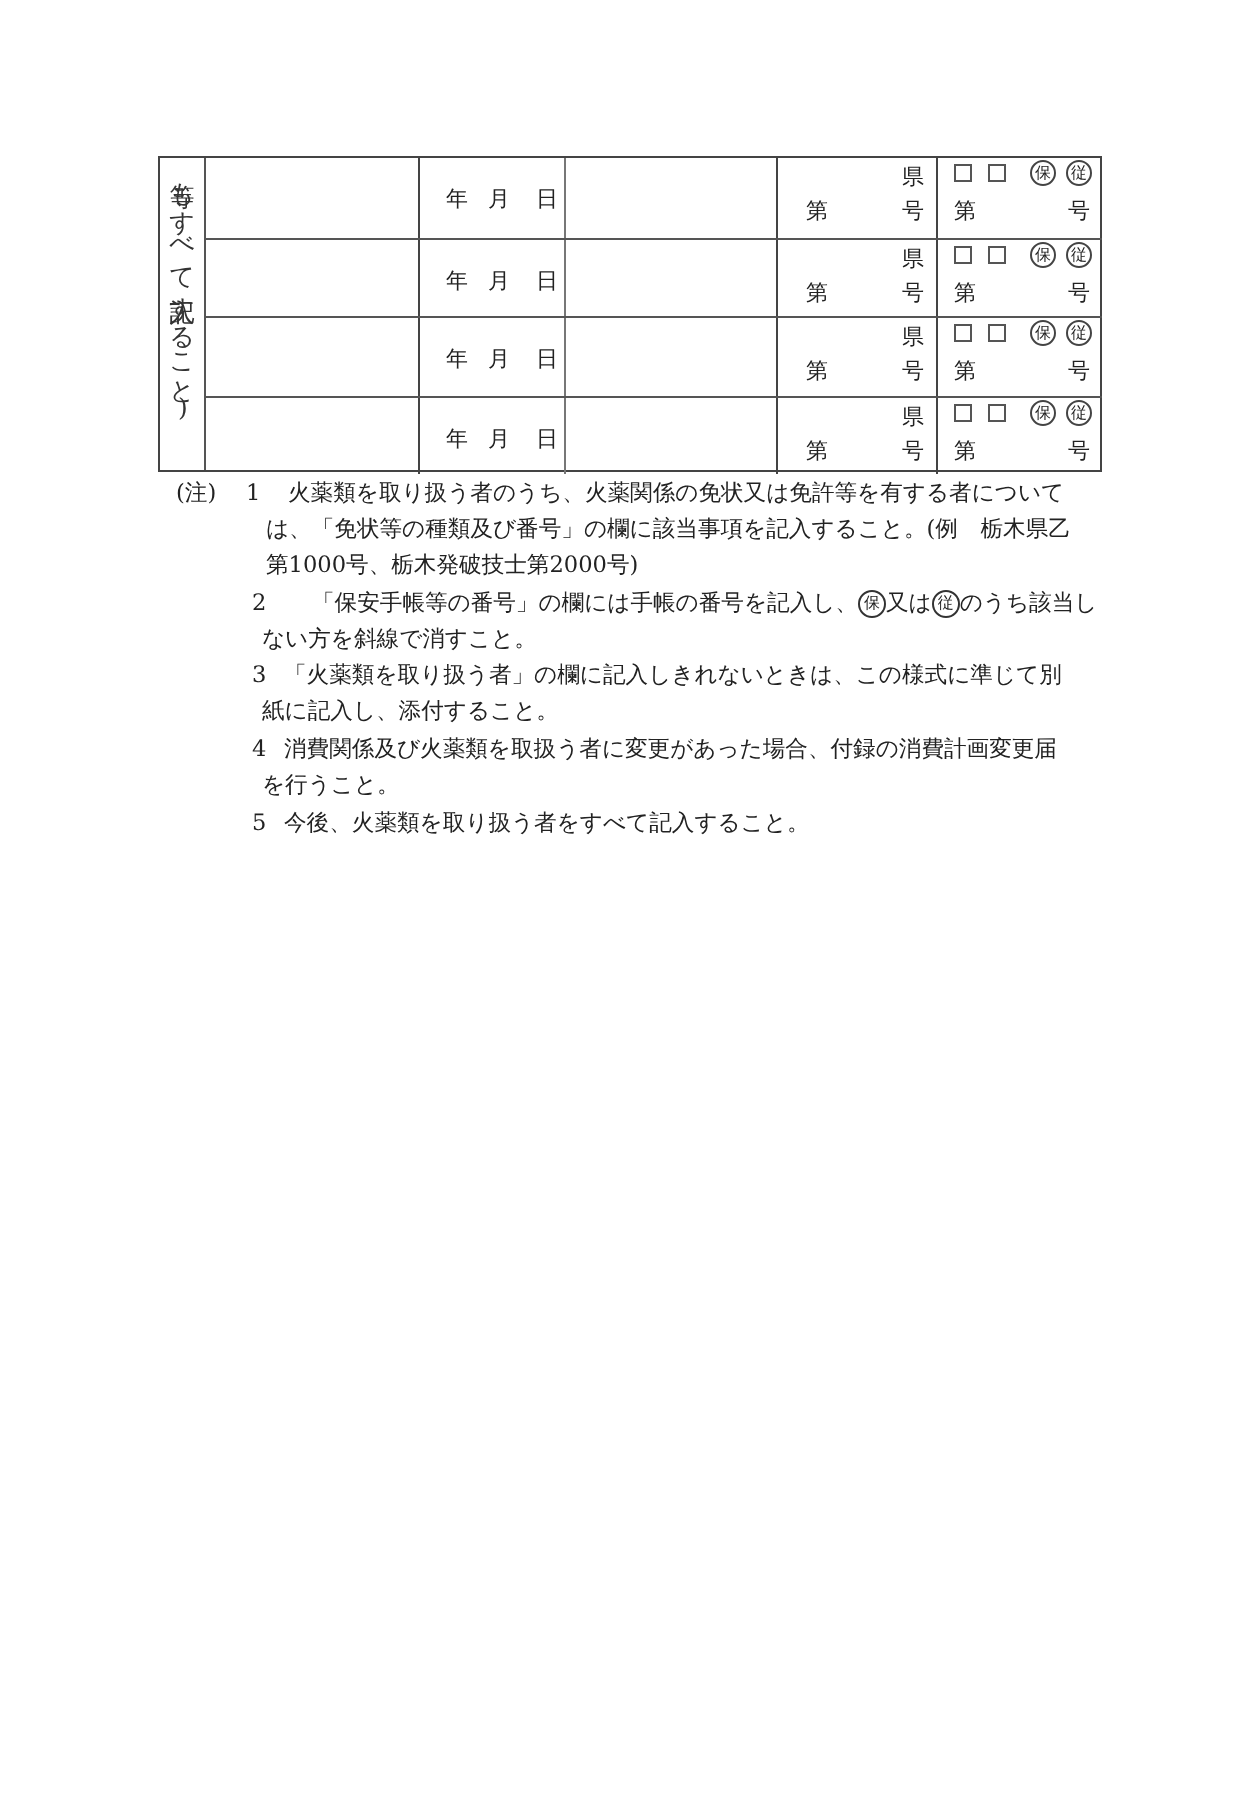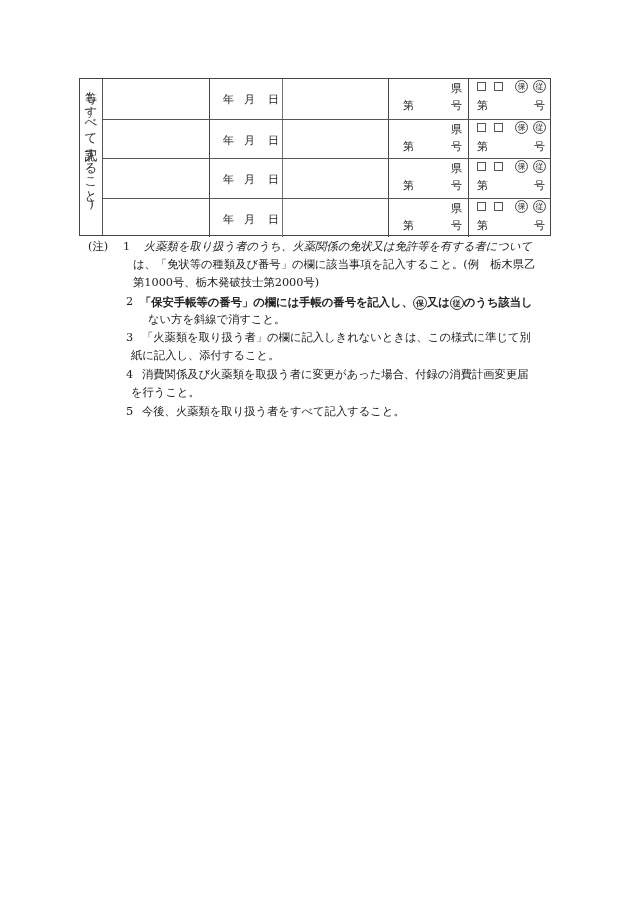--- a/index.html
+++ b/index.html
@@ -142,29 +142,29 @@
       <span class="dai">第</span>
       <span class="go">号</span>
     </div>
       </div>
     </div>
 </div>
 
 <div class="notes">
   <div class="note-line" style="left:0;top:0;">(注)</div>
   <div class="note-line" style="left:35px;top:0;">1</div>
-  <div class="note-line" style="left:56px;top:0;font-style:italic;">火薬類を取り扱う者のうち、火薬関係の免状又は免許等を有する者について</div>
+  <div class="note-line" style="left:56px;top:0;">火薬類を取り扱う者のうち、火薬関係の免状又は免許等を有する者について</div>
   <div class="note-line" style="left:45px;top:18px;text-align:center;">は、「免状等の種類及び番号」の欄に該当事項を記入すること。(例　栃木県乙</div>
   <div class="note-line" style="left:45px;top:36px;">第1000号、栃木発破技士第2000号)</div>
 
   <div class="note-line" style="left:38px;top:55px;">2</div>
-  <div class="note-line" style="left:52px;top:55px;font-weight:bold;">
+  <div class="note-line" style="left:68px;top:55px;">
     <span>「保安手帳等の番号」の欄には手帳の番号を記入し、</span><span style="display:inline-block;width:12px;height:12px;border:1px solid #333;border-radius:50%;font-size:8px;line-height:12px;text-align:center;vertical-align:middle;">保</span><span>又は</span><span style="display:inline-block;width:12px;height:12px;border:1px solid #333;border-radius:50%;font-size:8px;line-height:12px;text-align:center;vertical-align:middle;">従</span><span>のうち該当し</span>
   </div>
-  <div class="note-line" style="left:43px;top:73px;margin-left:17px;">ない方を斜線で消すこと。</div>
+  <div class="note-line" style="left:43px;top:73px;">ない方を斜線で消すこと。</div>
 
   <div class="note-line" style="left:38px;top:91px;">3</div>
   <div class="note-line" style="left:54px;top:91px;">「火薬類を取り扱う者」の欄に記入しきれないときは、この様式に準じて別</div>
   <div class="note-line" style="left:43px;top:109px;text-align:right;">紙に記入し、添付すること。</div>
 
   <div class="note-line" style="left:38px;top:128px;">4</div>
   <div class="note-line" style="left:54px;top:128px;text-align:right;">消費関係及び火薬類を取扱う者に変更があった場合、付録の消費計画変更届</div>
   <div class="note-line" style="left:43px;top:146px;">を行うこと。</div>
 
   <div class="note-line" style="left:38px;top:165px;">5</div>

